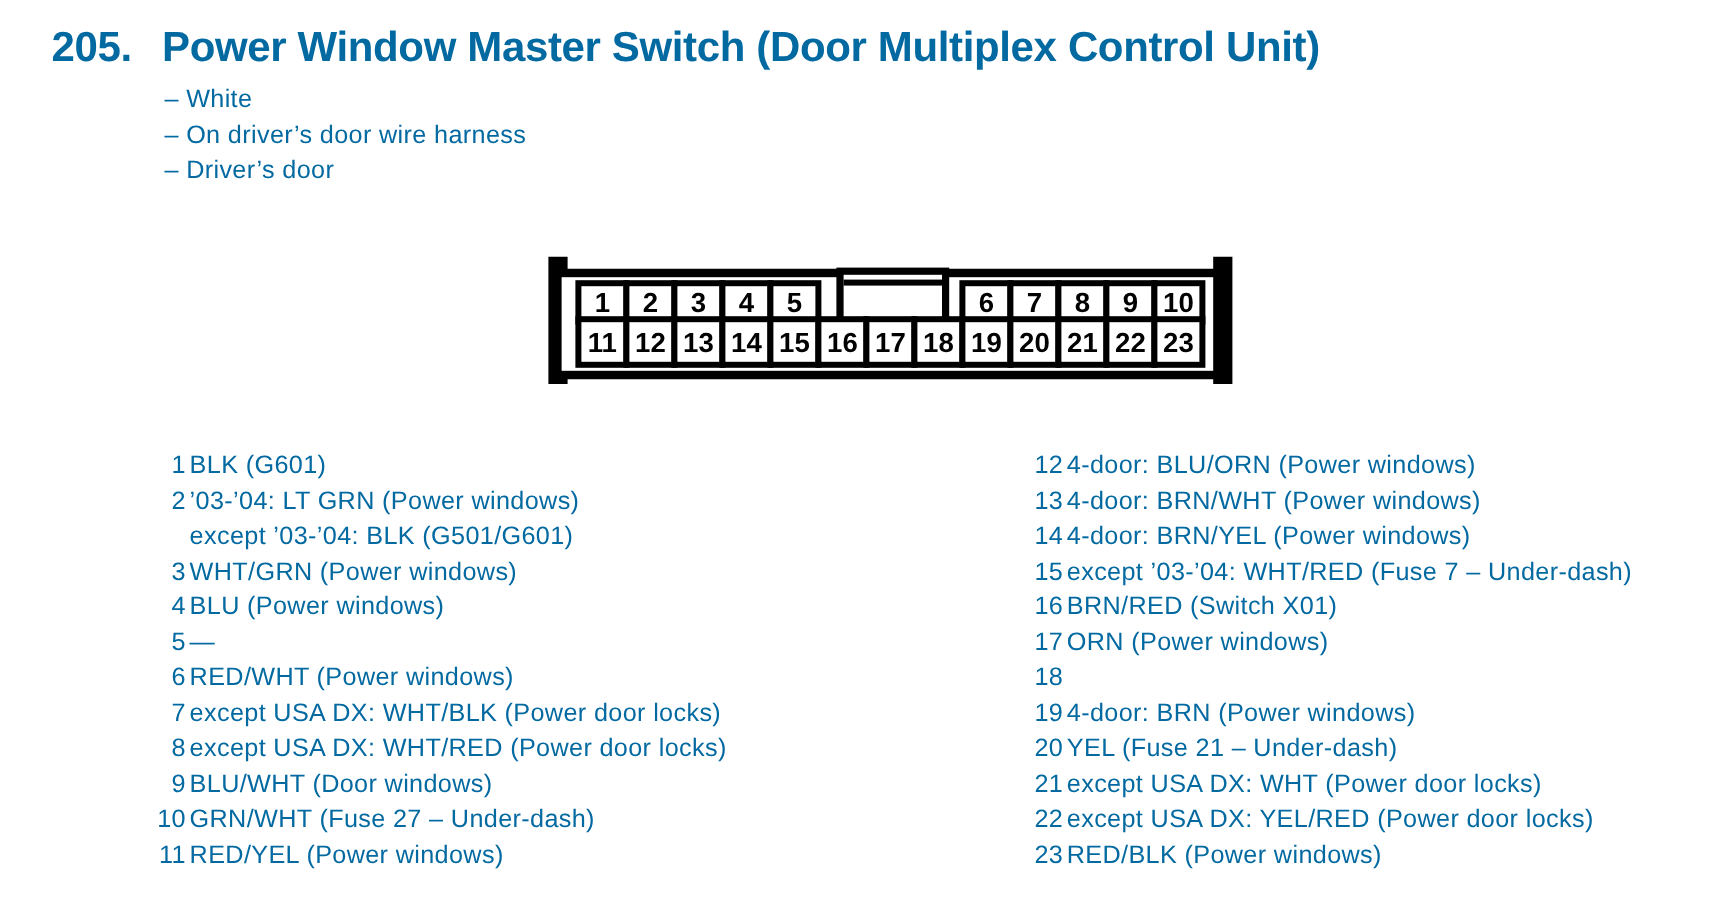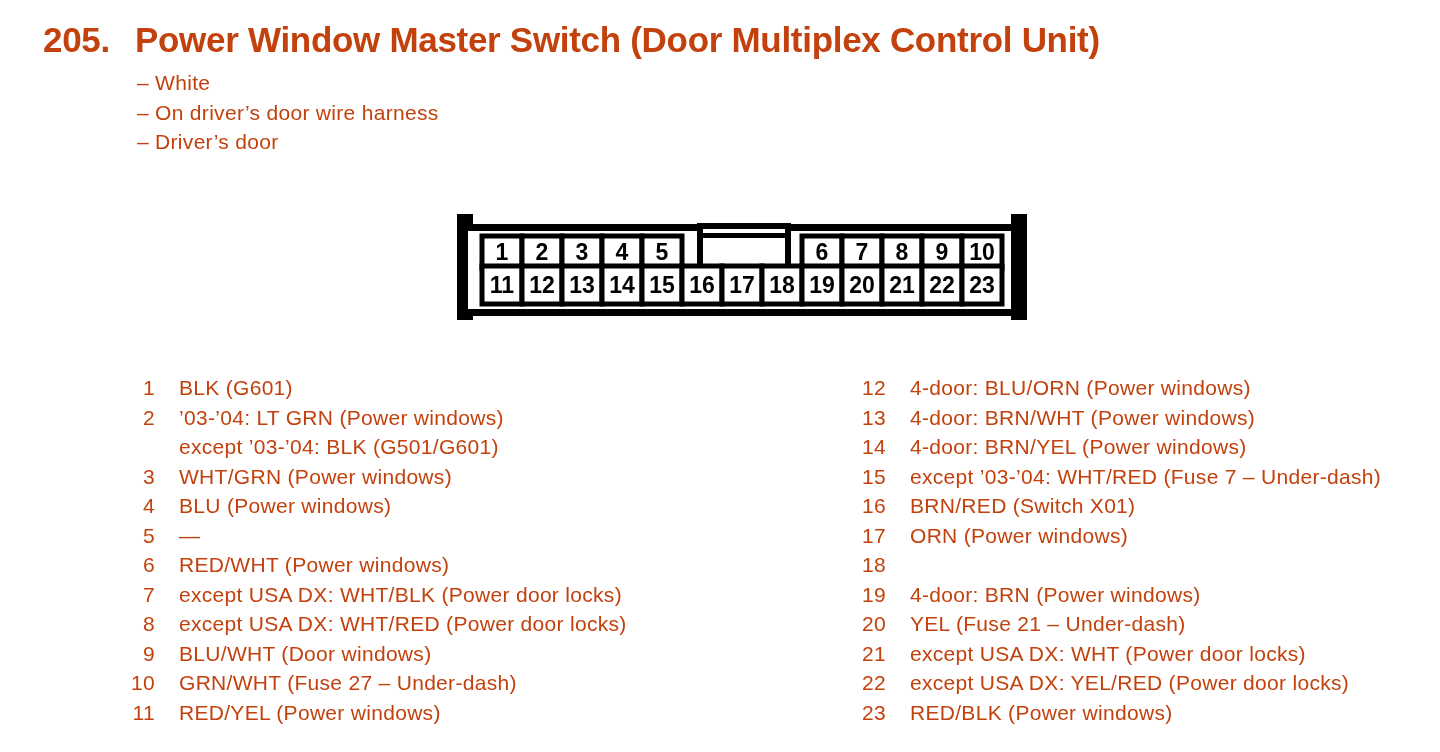--- a/index.html
+++ b/index.html
@@ -5,21 +5,21 @@
   html, body {
     margin: 0;
     padding: 0;
     background: #ffffff;
   }
   .page {
     position: relative;
     width: 1440px;
     height: 752px;
     background: #ffffff;
-    color: #c2410c;
+    color: #0369a1;
     font-family: "Liberation Sans", sans-serif;
     overflow: hidden;
   }
   .title-num {
     position: absolute;
     left: 43px;
     top: 19px;
     font-size: 35px;
     font-weight: bold;
     line-height: 42px;
@@ -66,21 +66,21 @@
   .pins-left  { left: 125px; top: 373px; }
   .pins-right { left: 856px; top: 373px; }
   .pin-row { display: flex; align-items: flex-start; }
   .pin-num {
     flex: none;
     width: 30px;
     text-align: right;
     white-space: nowrap;
   }
   .pin-desc {
-    margin-left: 24px;
+    margin-left: 3px;
     white-space: pre-line;
   }
 </style>
 </head>
 <body>
 
 <div class="page">
 
   <span class="title-num">205.</span>
   <span class="title-text">Power Window Master Switch (Door Multiplex Control Unit)</span>

